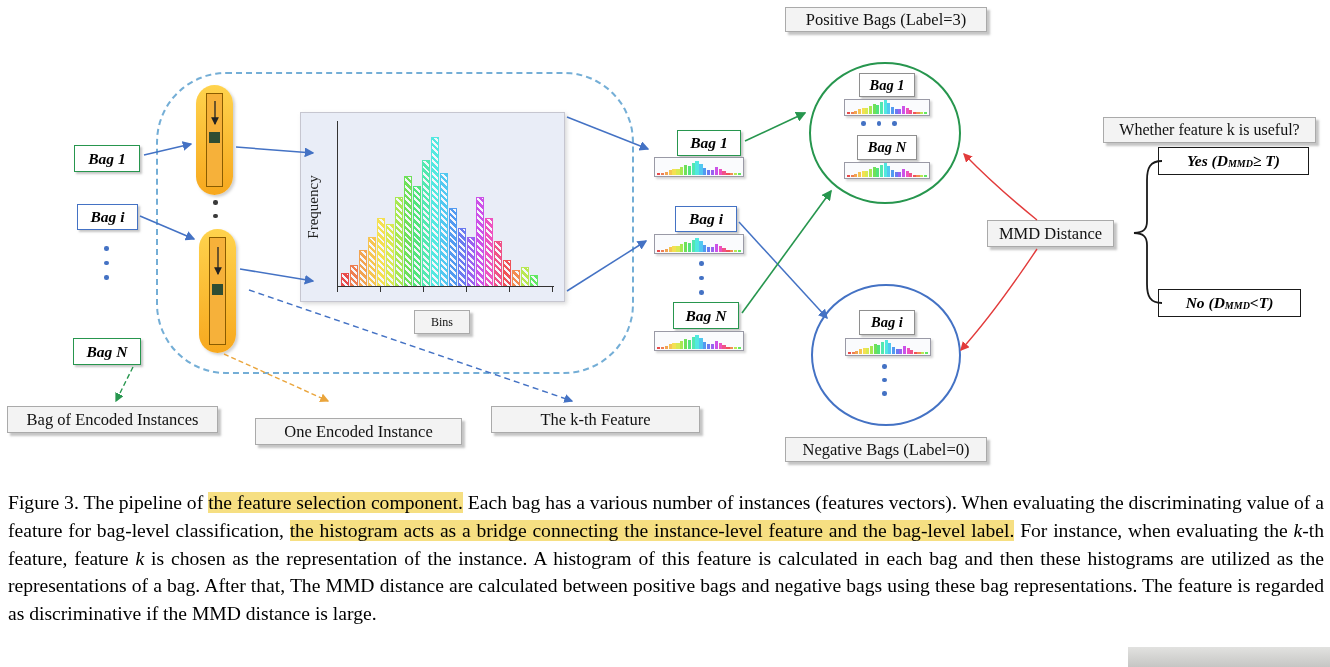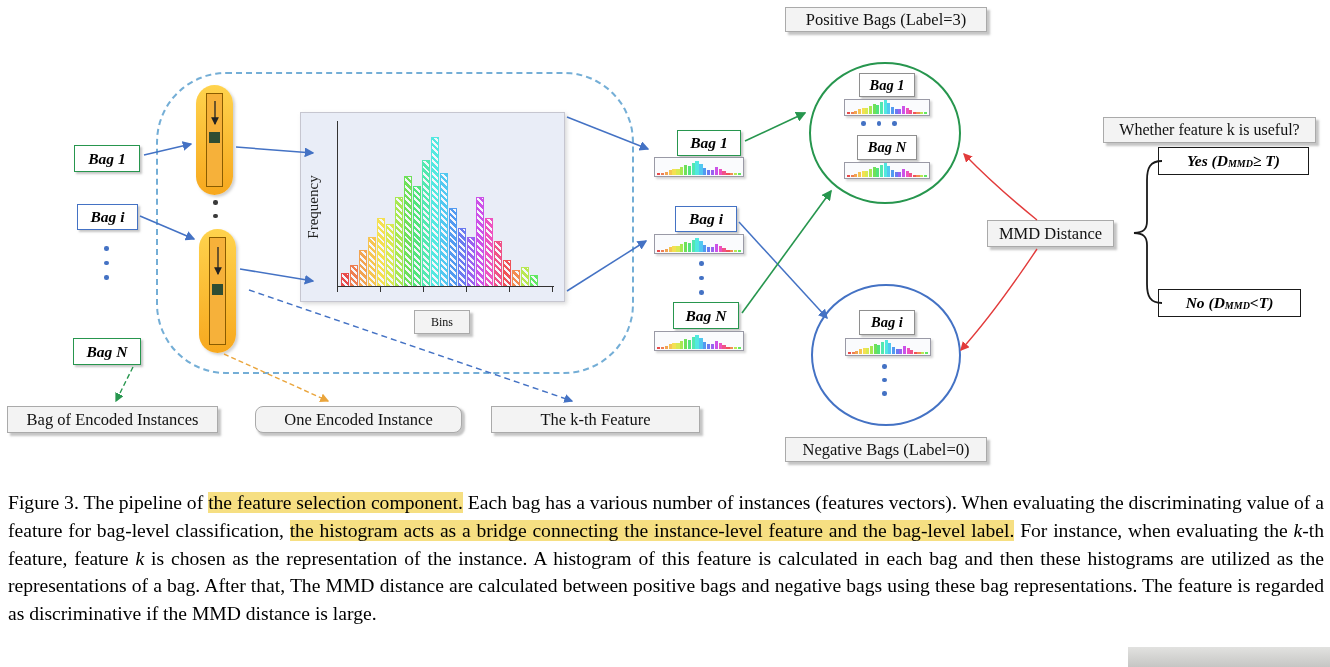--- a/index.html
+++ b/index.html
@@ -320,21 +320,21 @@
       <sub>MMD</sub>
       <span> ≥ T)</span>
   </div>
   <div class="decision-box" style="left:1158px; top:289px; width:143px; height:28px;">
     <span>No (D</span>
       <sub>MMD</sub>
       <span>&lt;T)</span>
   </div>
 
   <div class="label-box" style="left:7px; top:406px; width:211px; height:27px;">Bag of Encoded Instances</div>
-  <div class="label-box" style="left:255px; top:406px; width:207px; height:27px;border-radius:8px;">One Encoded Instance</div>
+  <div class="label-box" style="left:255px; top:418px; width:207px; height:27px;">One Encoded Instance</div>
   <div class="label-box" style="left:491px; top:406px; width:209px; height:27px;text-align:center;">The k-th Feature</div>
 
   <p class="caption" id="caption"><span>Figure 3. The pipeline of </span><span class="hl">the feature selection component.</span><span> Each bag has a various number of instances (features vectors). When evaluating the discriminating value of a feature for bag-level classification, </span><span class="hl">the histogram acts as a bridge connecting the instance-level feature and the bag-level label.</span><span> For instance, when evaluating the </span><span class="it">k</span><span>-th feature, feature </span><span class="it">k</span><span> is chosen as the representation of the instance. A histogram of this feature is calculated in each bag and then these histograms are utilized as the representations of a bag. After that, The MMD distance are calculated between positive bags and negative bags using these bag representations. The feature is regarded as discriminative if the MMD distance is large.</span></p>
 
   <div class="corner-box"></div>
 
   <svg class="overlay" width="1330" height="667" viewBox="0 0 1330 667">
     <defs>
       <marker id="mBlue" viewBox="0 0 10 10" refX="8.5" refY="5" markerWidth="6.5" markerHeight="6.5" orient="auto-start-reverse">
         <path d="M0,0 L10,5 L0,10 z" fill="#4472c4"></path>

